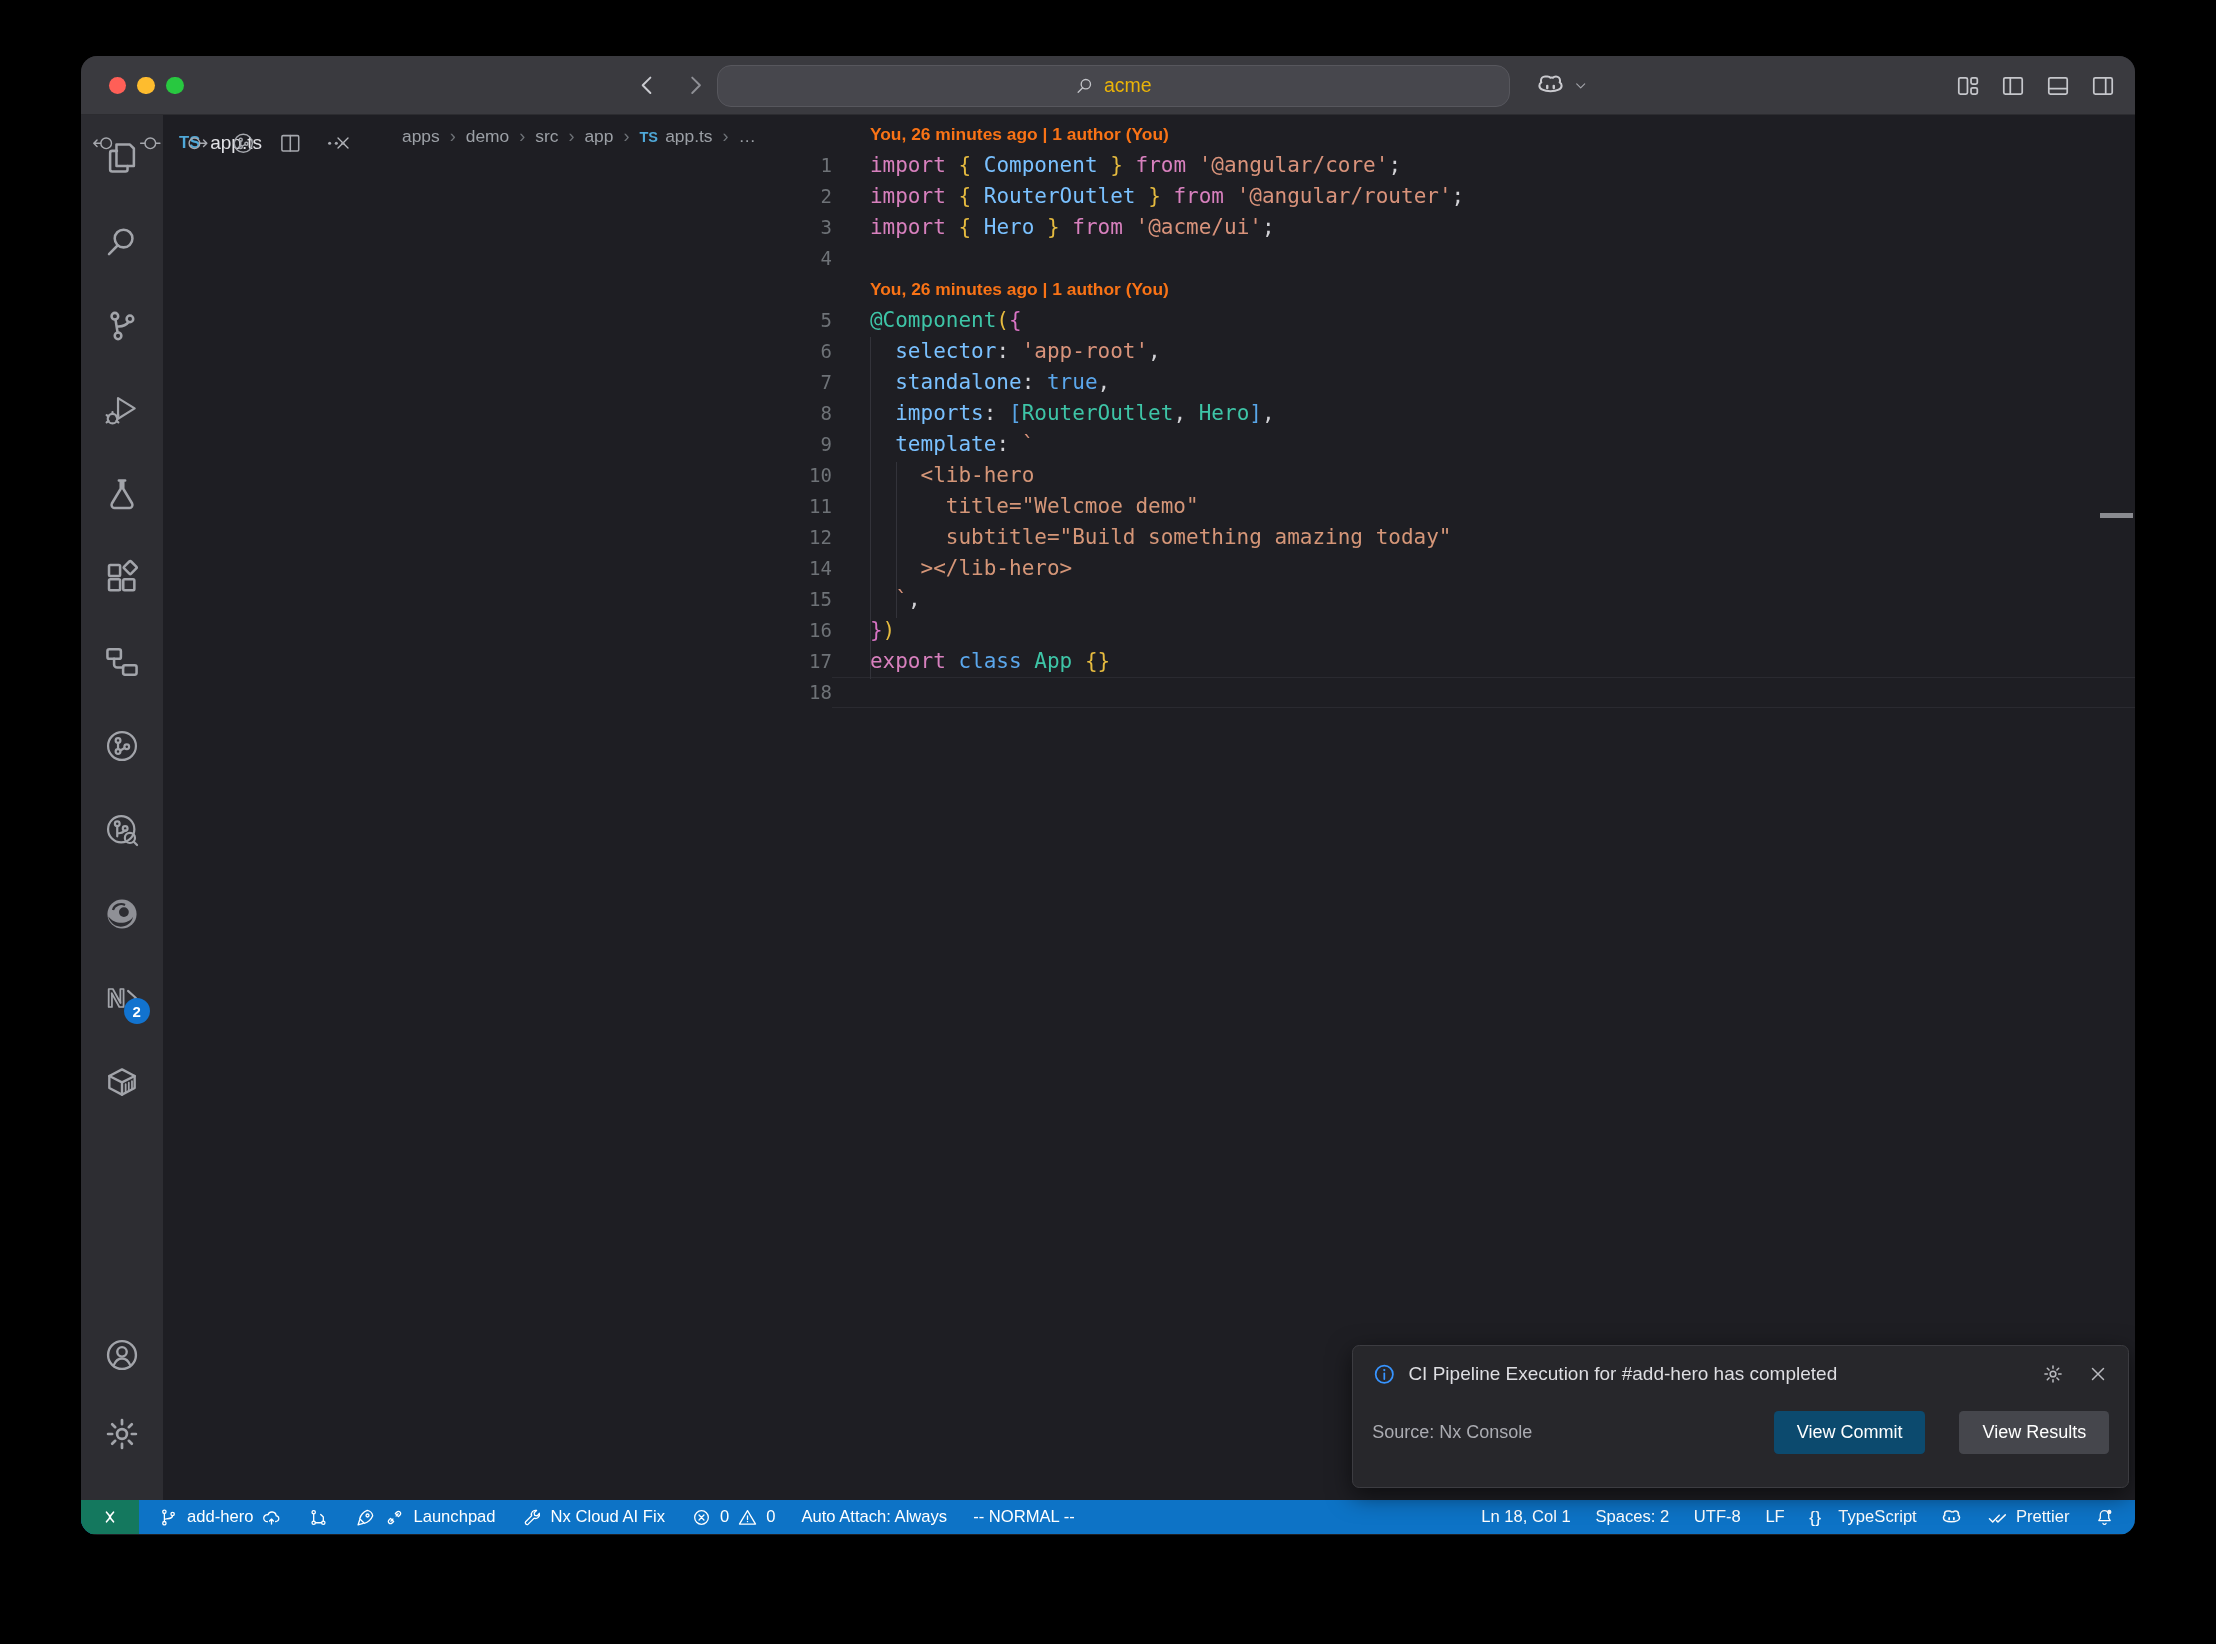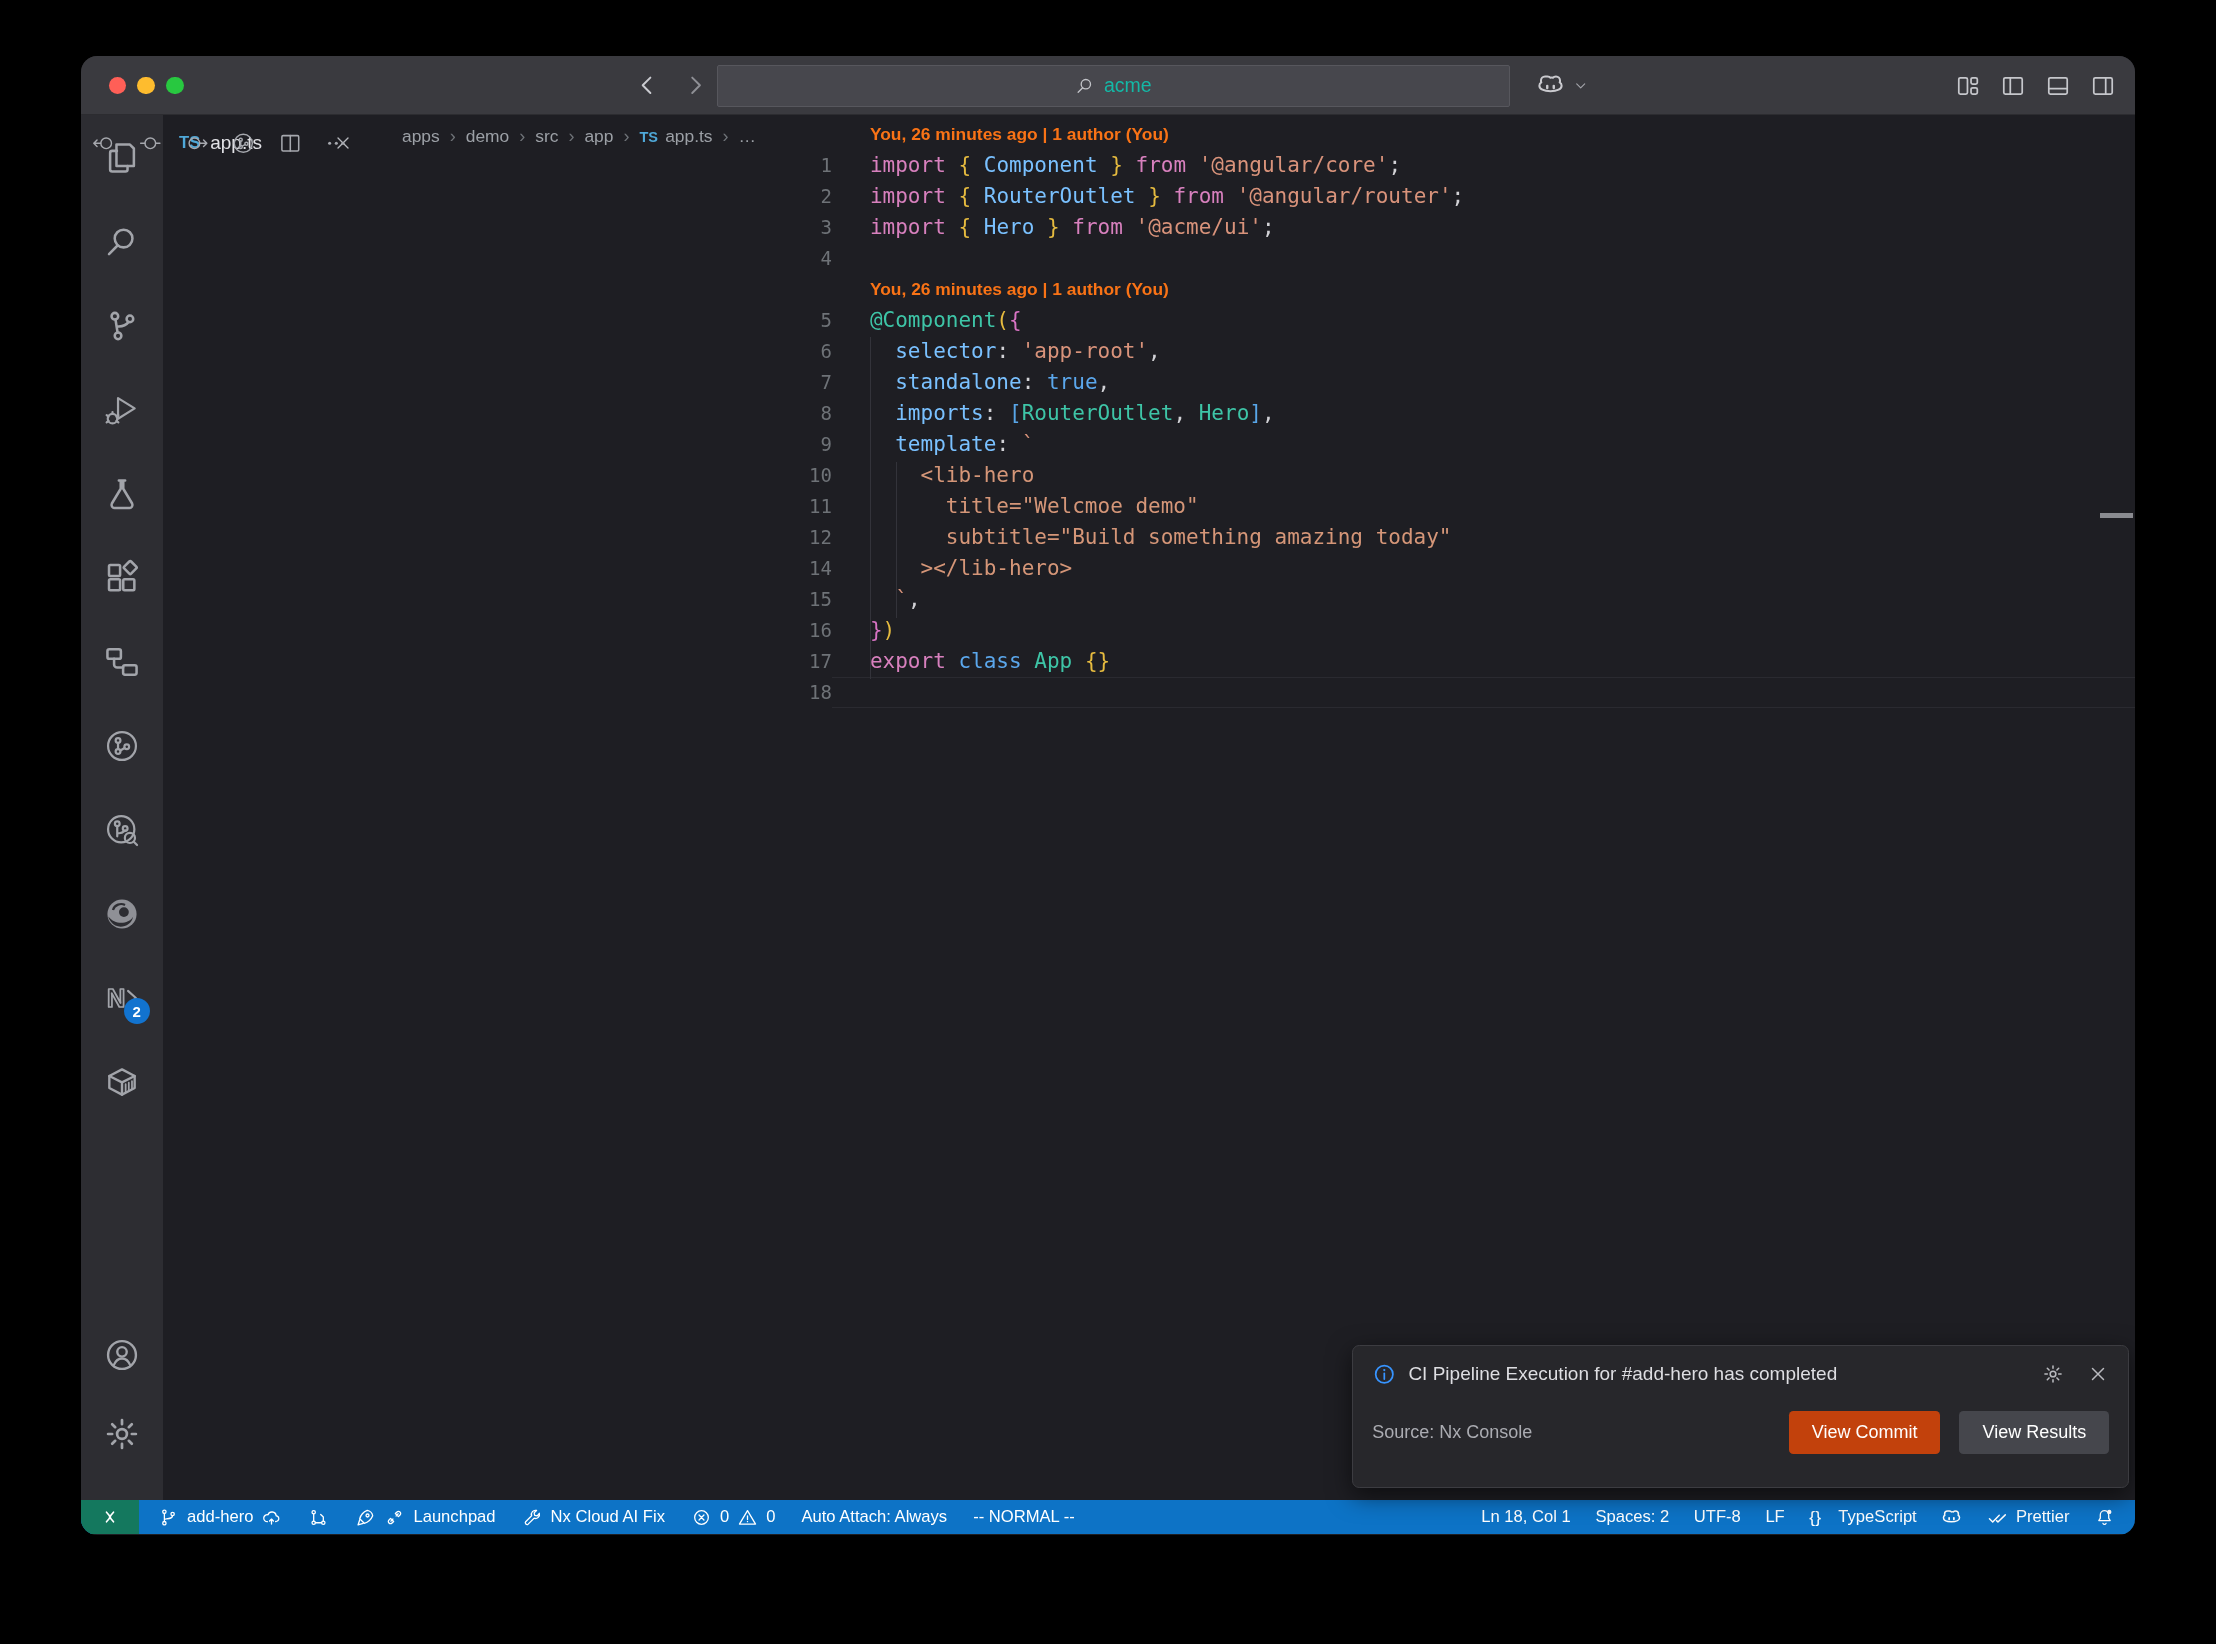--- a/index.html
+++ b/index.html
@@ -16,23 +16,23 @@
   .dot.close    { background:#FF5F57; }
   .dot.minimize { background:#FEBC2E; }
   .dot.zoom     { background:#28C840; }
   .ico { display:inline-block; }
   .ico svg { width:100%; height:100%; display:block; }
   .nav { position:absolute; left:554px; top:0; height:59px; display:flex; align-items:center; gap:23px; }
   .nav .ico { width:24.6px; height:24.6px; }
   .nav-back { color:#CACBD0; }
   .nav-fwd  { color:#8E8F95; }
   .searchbox { position:absolute; left:636px; top:8.7px; width:793px; height:42px;
-               background:#47474D; border:1.4px solid #57575D; border-radius:2px;
+               background:#47474D; border:1.4px solid #57575D; border-radius:14px;
                display:flex; align-items:center; justify-content:center; gap:8.7px;
-               color:#14b8a6; font-size:19.5px; }
+               color:#eab308; font-size:19.5px; }
   .searchbox .ico { width:20px; height:20px; color:#C2C3C8; }
   .copilot { position:absolute; left:1455px; top:0; height:59px; display:flex; align-items:center; gap:7.2px; color:#C9C9CE; }
   .copilot .ico.main { width:29px; height:29px; }
   .copilot .ico.chev { width:17.4px; height:17.4px; color:#A3A4AA; }
   .tb-right { position:absolute; right:19px; top:0; height:59px; display:flex; align-items:center; gap:19px; }
   .tb-right .ico { width:26px; height:26px; color:#C6C7CC; }
 
   
   .main { display:flex; height:1385px; }
   .activitybar { width:82px; background:#2D2D32; position:relative; flex:none; }
@@ -86,21 +86,21 @@
            background:#27272B; border:0.7px solid #3C3C41; border-radius:7.2px;
            box-shadow:0 7.2px 24.6px rgba(0,0,0,.55); padding:16px 19px; }
   .toast-head { display:flex; align-items:center; gap:11.6px;justify-content:center; }
   .toast-head .info { width:24.6px; height:24.6px; color:#3794FF; flex:none; }
   .toast-title { flex:1; color:#DEDEE2; font-size:19px; }
   .toast-head .tbtn { width:22px; height:22px; color:#B9BABF; margin-left:11.6px; }
   .toast-body { display:flex; align-items:center; margin-top:24.6px; }
   .toast-source { flex:1; color:#ABACB2; font-size:18px; }
   .btn { height:43px; border-radius:4.3px; display:flex; align-items:center; justify-content:center;
          font-size:18px; color:#fff; padding:0 23px; }
-  .btn.primary { background:#c2410c; margin-right:19px; }
+  .btn.primary { background:#0c4a6e; margin-right:34px; }
   .btn.secondary { background:#45464C; }
 
   
   .statusbar { height:34px; background:#0D73C6; display:flex; align-items:center;
                color:#fff; font-size:16.6px; }
   .sb-remote { width:58px; height:34px; background:#14785E; display:flex; align-items:center;
                justify-content:center; flex:none; }
   .sb-remote .ico { width:22px; height:22px; }
   .sb-left  { display:flex; align-items:center; gap:26px; padding-left:19px; }
   .sb-right { margin-left:auto; display:flex; align-items:center; gap:24.6px; padding-right:20px; }

